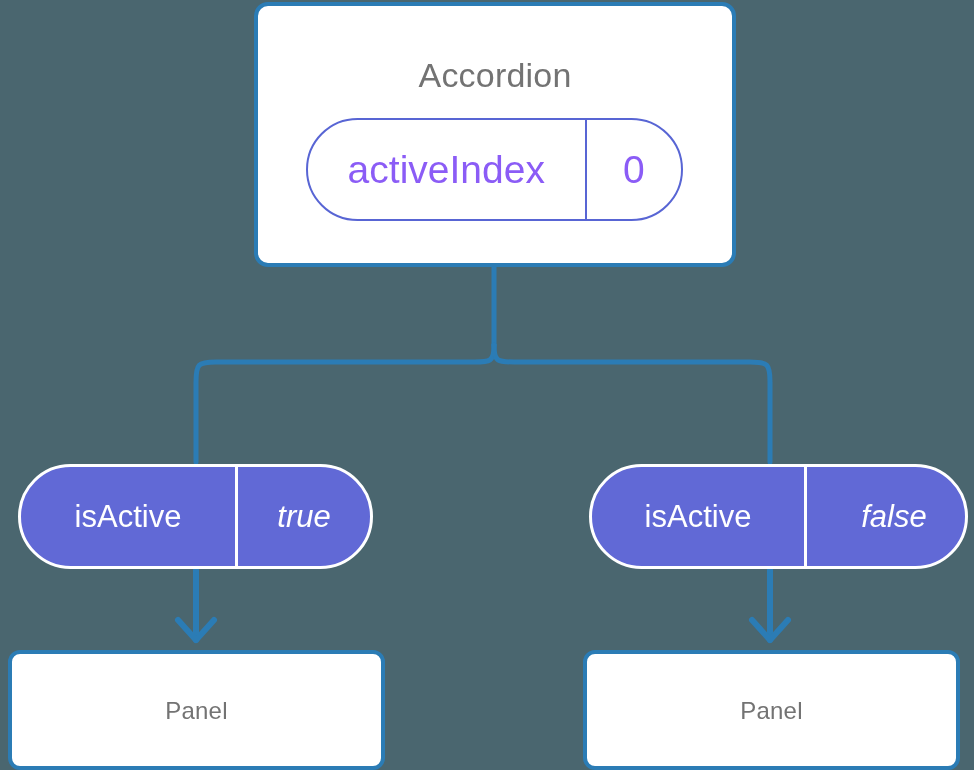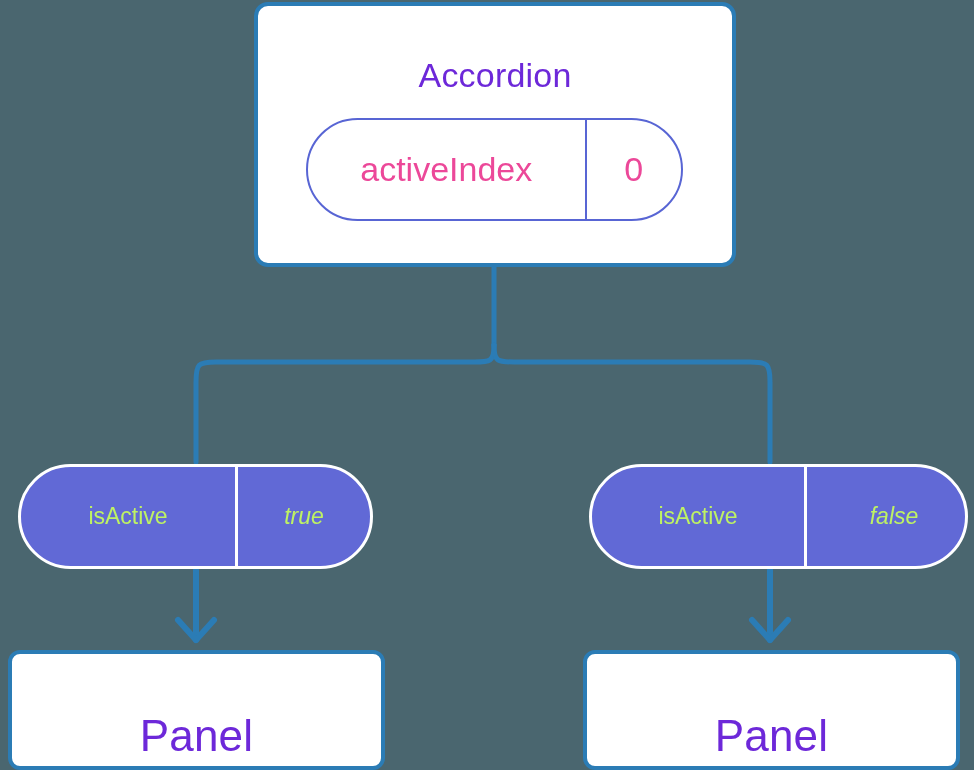--- a/index.html
+++ b/index.html
@@ -37,21 +37,21 @@
     left: 254px;
     top: 2px;
     width: 482px;
     height: 265px;
   }
   .card-title {
     position: absolute;
     left: 0;
     right: 0;
     text-align: center;
-    color: #6d28d9;
+    color: #737373;
     font-size: 34px;
     font-weight: 400;
     letter-spacing: 0.2px;
   }
   #accordion-card .card-title { top: 50px; }
 
   
   .pill {
     position: absolute;
     display: flex;
@@ -69,37 +69,37 @@
     white-space: nowrap;
   }
 
   
   .pill.outlined {
     border: 2px solid #5865d4;
     background: #ffffff;
   }
   .pill.outlined .pill-key,
   .pill.outlined .pill-val {
-    color: #ec4899;
-    font-size: 34px;
+    color: #8b5cf6;
+    font-size: 39px;
     text-align: right;
   }
   .pill.outlined .pill-val {
     border-left: 2px solid #5865d4;
   }
 
   
   .pill.filled {
     background: #6169d6;
     border: 3px solid #ffffff;
   }
   .pill.filled .pill-key,
   .pill.filled .pill-val {
-    color: #bef264;
-    font-size: 23px;
+    color: #ffffff;
+    font-size: 31px;
   }
   .pill.filled .pill-val {
     border-left: 3px solid #ffffff;
     font-style: italic;
   }
 
   
   #accordion-state-pill {
     left: 306px;
     top: 118px;
@@ -137,22 +137,22 @@
   }
   #right-panel-card {
     left: 583px;
     top: 650px;
     width: 377px;
     height: 120px;
     border-radius: 12px;
   }
   #left-panel-card .card-title,
   #right-panel-card .card-title {
-    top: 57px;
-    font-size: 44px;
+    top: 43px;
+    font-size: 24px;
   }
 </style>
 </head>
 <body>
 
 <div id="stage">
 
   <svg id="connectors" viewBox="0 0 974 770">
 
     <path d="M 494 267 L 494 345" fill="none" stroke="#2b7cb5" stroke-width="5" stroke-linecap="round"></path>

